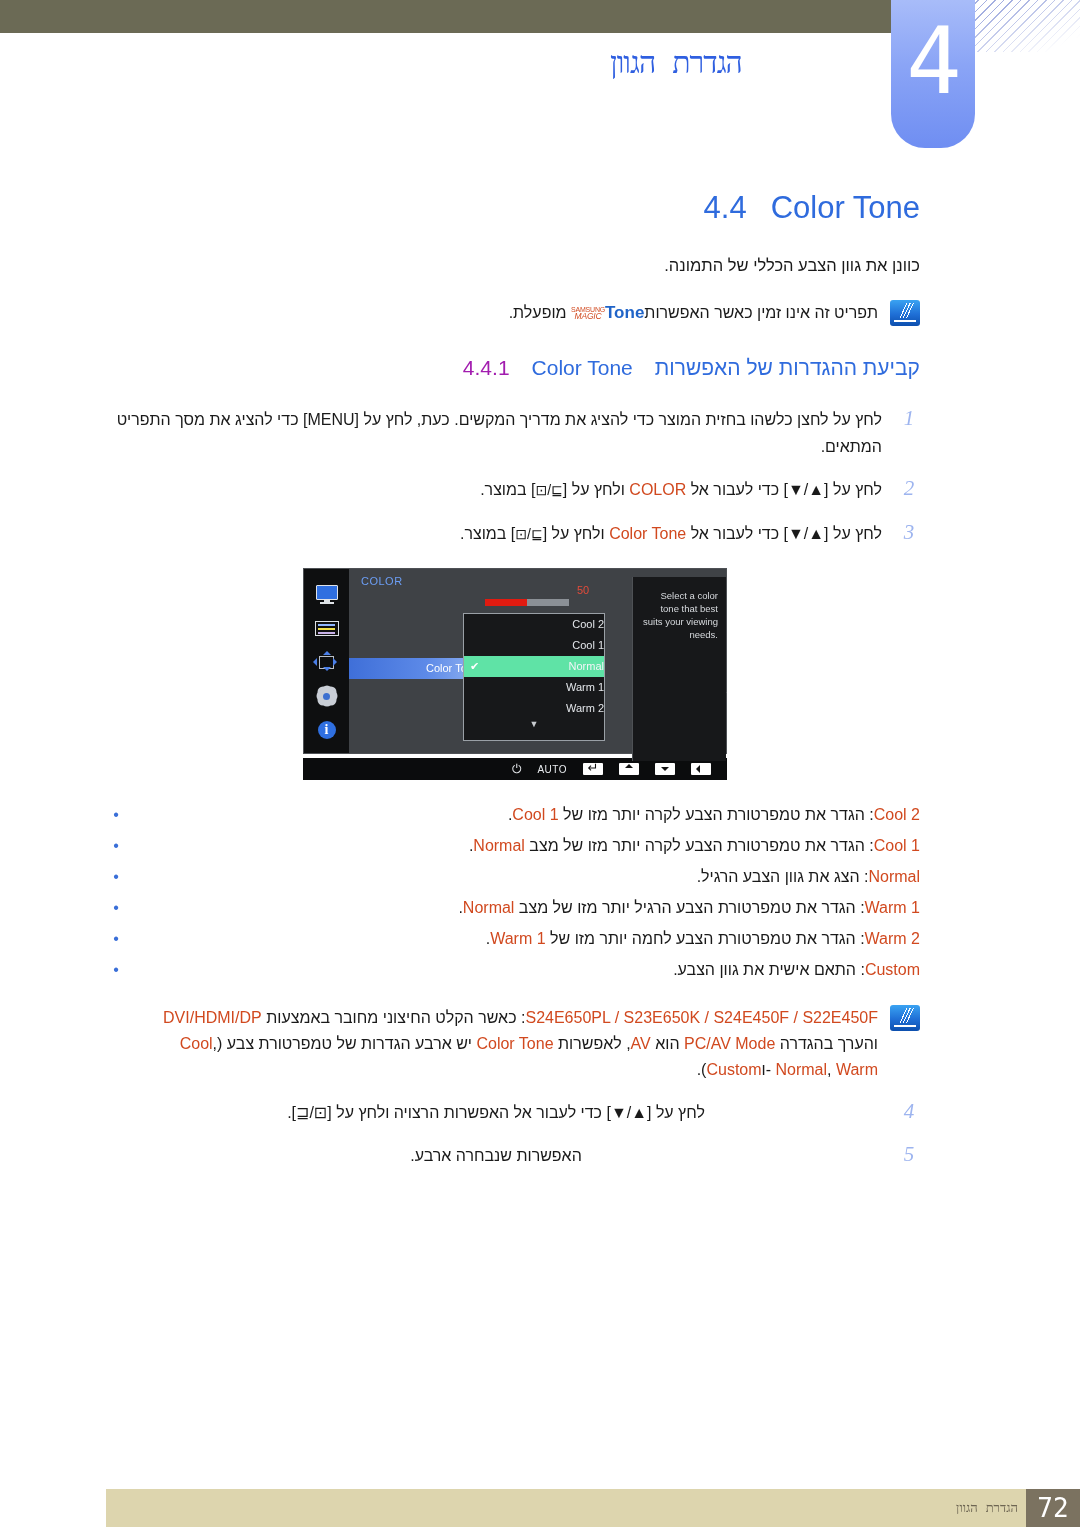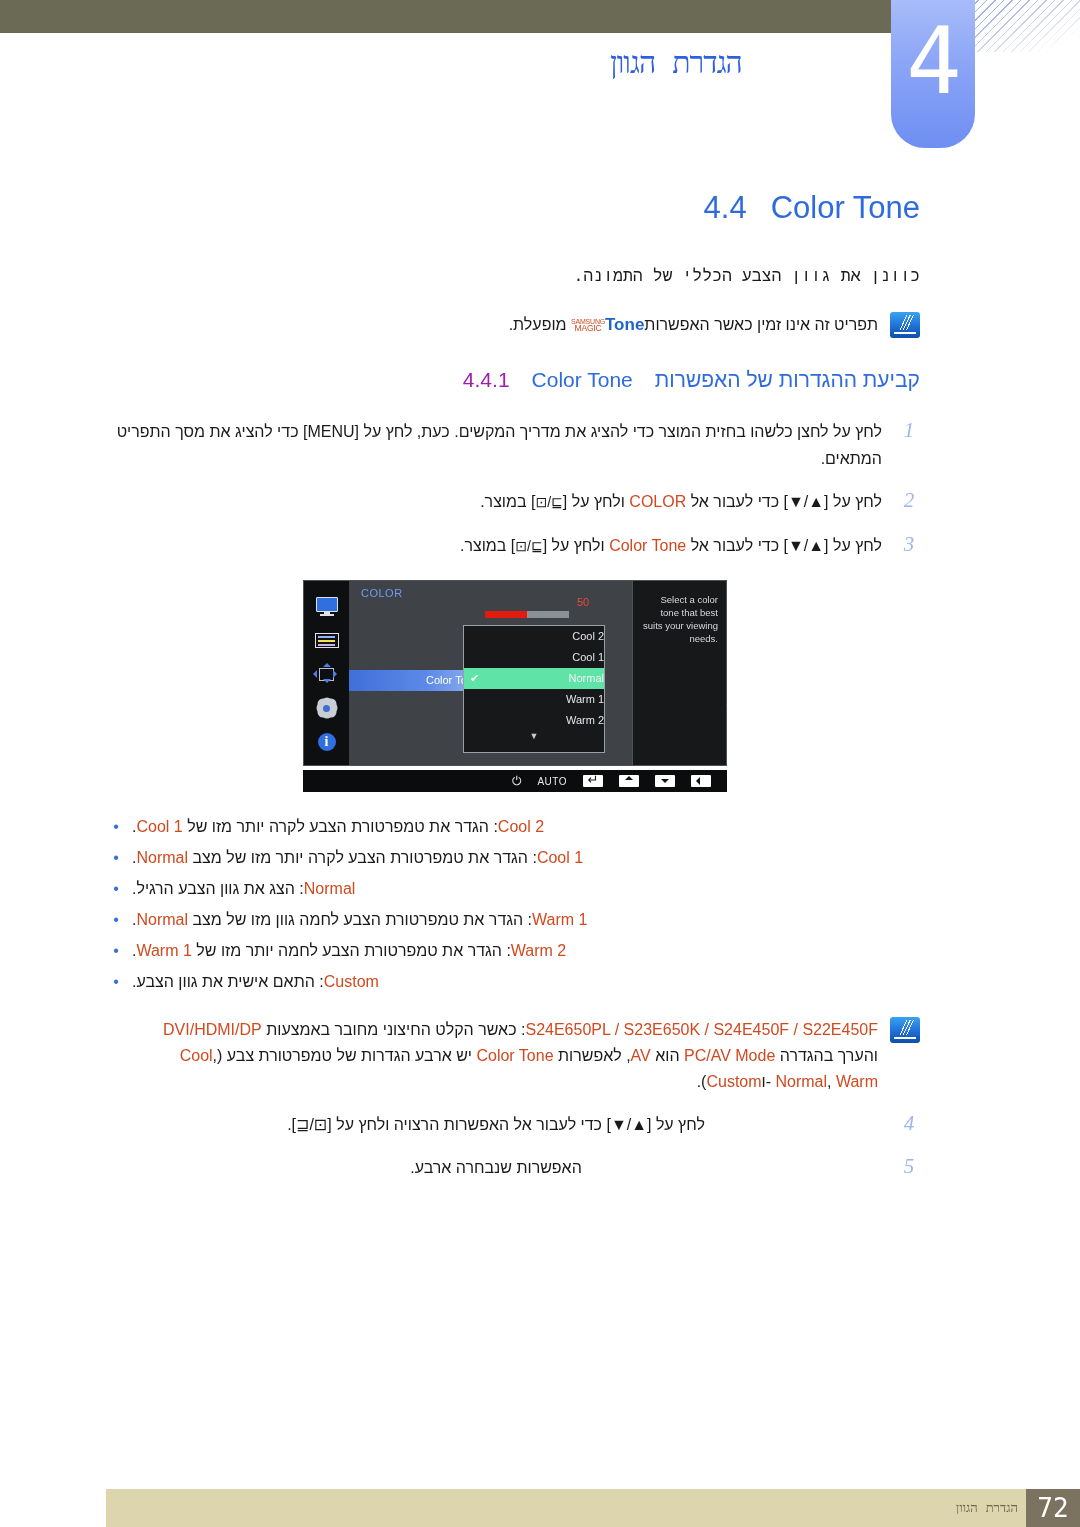--- a/index.html
+++ b/index.html
@@ -102,25 +102,24 @@
     font-size: 31px;
     color: #2f6bdd;
     letter-spacing: 0px;
   }
   .sec-name {
     font-size: 31px;
     color: #2f6bdd;
   }
 
   .intro {
-    margin-top: 38px;
+    margin-top: 26px;
     font-size: 16.5px;
     color: #1a1a1a;
     line-height: 26px;
-    font-family: Liberation Mono, monospace;
   }
 
   .note-row {
     margin-top: 22px;
     display: flex;
     flex-direction: row;
     align-items: flex-start;
     justify-content: flex-start;
     gap: 12px;
   }
@@ -164,21 +163,21 @@
     font-family: "Liberation Sans", sans-serif;
     line-height: 7.5px;
     text-align: center;
     color: #d1491f;
     letter-spacing: -0.2px;
   }
   .magic-logo span {
     display: block;
   }
   .magic-top { font-size: 7px; }
-  .magic-bot { font-size: 8.5px; }
+  .magic-bot { font-size: 8.5px; font-style: italic; }
   .angle-word {
     color: #2064c8;
     font-size: 17px;
     direction: ltr;
     display: inline-block;
     font-weight: 700;
   }
 
   .sub-title-row {
     margin-top: 30px;
@@ -414,21 +413,21 @@
     font-size: 11px;
   }
   .drop-more {
     text-align: center;
     color: #c8ccd0;
     font-size: 9px;
     line-height: 10px;
   }
   .osd-help {
     position: absolute;
-    right: 0; top: 0;
+    right: 0; top: 8px;
     width: 94px;
     height: 100%;
     background: #17181a;
     border-left: 1px solid #4e5155;
     box-sizing: border-box;
     padding: 12px 8px;
     font-size: 9.5px;
     line-height: 13px;
     color: #d7dade;
   }
@@ -482,21 +481,21 @@
     color: #3a6fd8;
     font-size: 16px;
     line-height: 26px;
     text-align: center;
   }
   .bullet .btxt {
     flex: 1 1 auto;
     font-size: 16px;
     color: #1a1a1a;
     line-height: 26px;
-    text-align: left;
+    text-align: right;
   }
 
   .model-note { margin-top: 22px; }
   .model-note .note-text { line-height: 26px; margin-left: 22px; }
 
   .steps2 { margin-top: 16px; }
 
   
   .footer {
     position: absolute;
@@ -686,21 +685,21 @@
 
     <div class="bullet">
       <div class="btxt">
         <span class="orange">Normal</span><span>: הצג את גוון הצבע הרגיל.</span>
       </div>
       <div class="dot">•</div>
     </div>
 
     <div class="bullet">
       <div class="btxt">
-        <span class="orange">Warm 1</span><span>: הגדר את טמפרטורת הצבע לחמה גוון מזו של מצב</span>
+        <span class="orange">Warm 1</span><span>: הגדר את טמפרטורת הצבע הרגיל יותר מזו של מצב</span>
         <span class="orange">Normal</span><span>.</span>
       </div>
       <div class="dot">•</div>
     </div>
 
     <div class="bullet">
       <div class="btxt">
         <span class="orange">Warm 2</span><span>: הגדר את טמפרטורת הצבע לחמה יותר מזו של</span>
         <span class="orange">Warm 1</span><span>.</span>
       </div>

